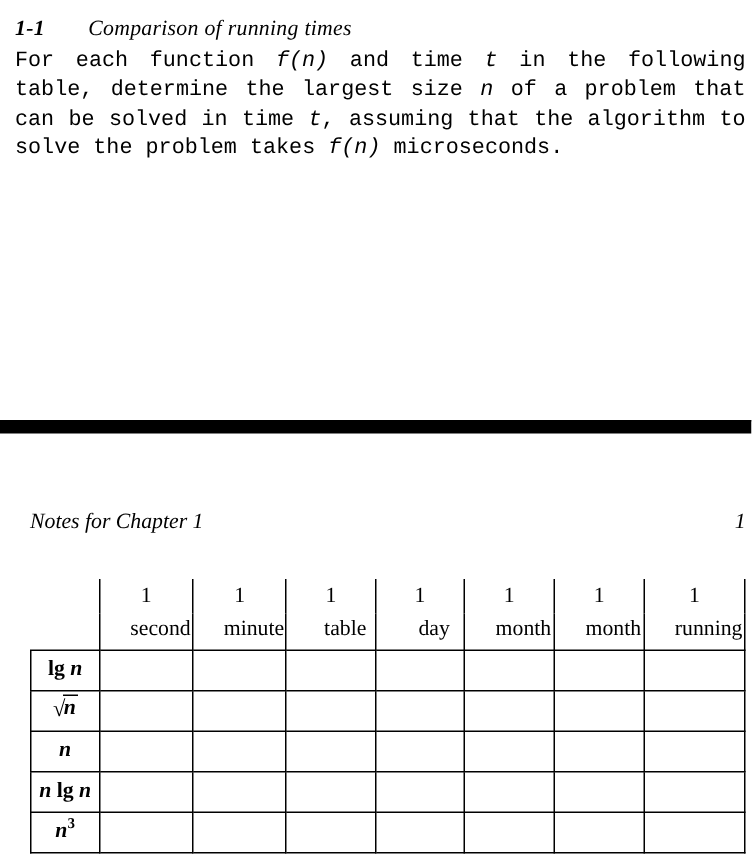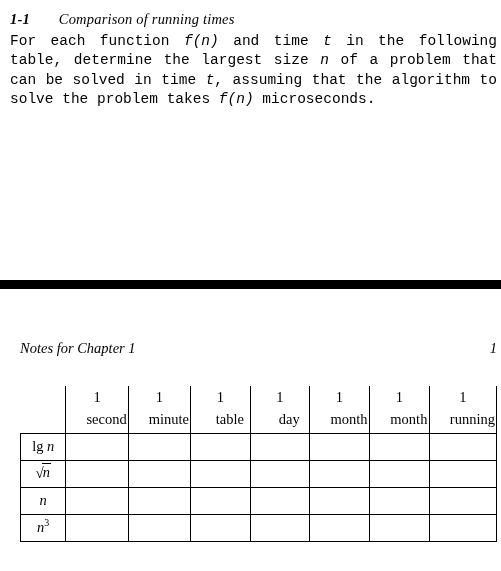--- a/index.html
+++ b/index.html
@@ -74,20 +74,21 @@
   thead tr.hdr-bot td  { border-left: 1px solid #000; border-right: 1px solid #000; padding-bottom: 3px; padding-left: 20px; }
   thead tr.hdr-top td.blank, thead tr.hdr-bot td.blank {
     border-left: none; border-right: 1px solid #000;
   }
   thead tr.hdr-bot td { border-bottom: 1px solid #000; }
   thead tr.hdr-bot td.blank { border-bottom: 1px solid #000; }
 
   tbody td {
     border: 1px solid #000;
     height: 22px;
+    font-weight: bold;
   }
   tbody td.rowlabel {
     font-style: normal;
     padding: 2px 4px;
     white-space: nowrap;
   }
   .mi { font-style: italic; font-family: "Times New Roman", serif; }
   .op { font-style: normal; }
   .rt { position: relative; display: inline-block; }
   .rt .rad {
@@ -182,20 +183,30 @@
             <td class="rowlabel"><span class="mi">n</span></td>
             <td></td>
             <td></td>
             <td></td>
             <td></td>
             <td></td>
             <td></td>
             <td></td>
           </tr>
           <tr>
+            <td class="rowlabel"><span class="mi">n</span> <span class="op">lg</span> <span class="mi">n</span></td>
+            <td></td>
+            <td></td>
+            <td></td>
+            <td></td>
+            <td></td>
+            <td></td>
+            <td></td>
+          </tr>
+          <tr>
             <td class="rowlabel"><span class="mi">n</span><sup>3</sup></td>
             <td></td>
             <td></td>
             <td></td>
             <td></td>
             <td></td>
             <td></td>
             <td></td>
           </tr>
         </tbody>

